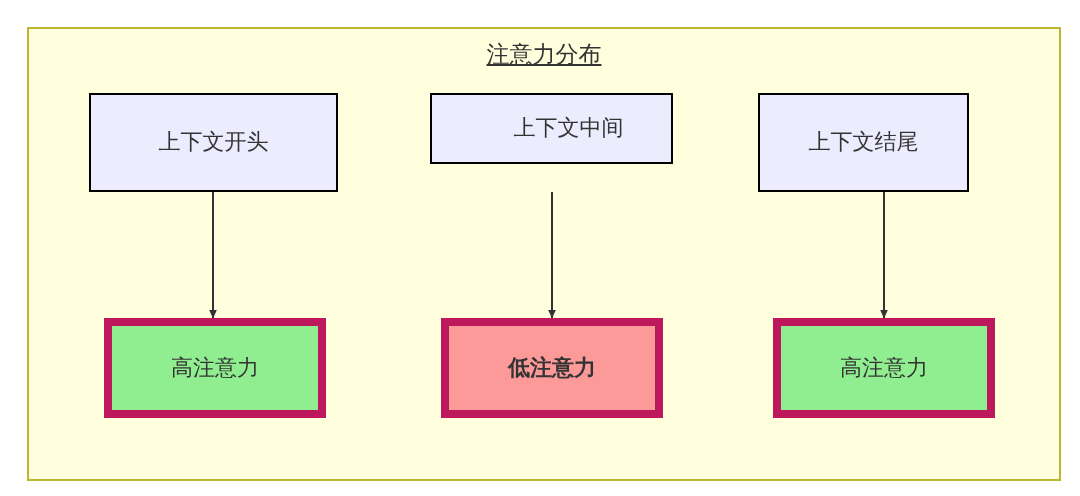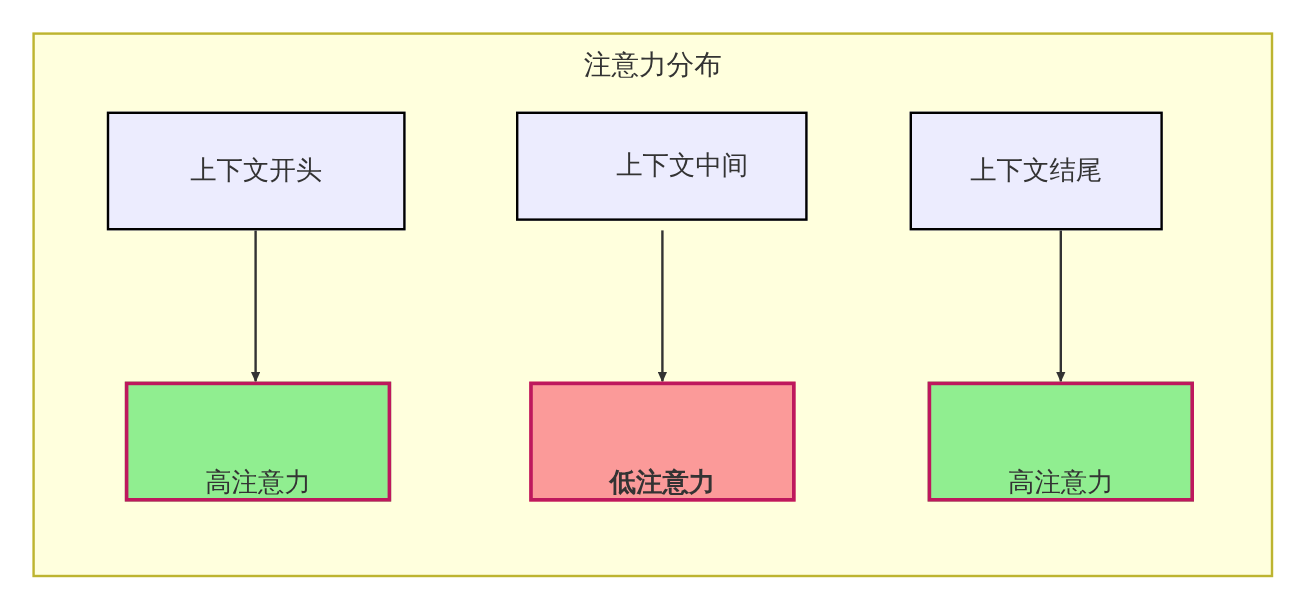--- a/index.html
+++ b/index.html
@@ -33,52 +33,52 @@
   .subgraph-title {
     position: absolute;
     left: 0;
     right: 0;
     top: 12px;
     text-align: center;
     font-size: 23px;
     color: #333333;
     line-height: 1.2;
     white-space: nowrap;
+    text-decoration: underline;
   }
   
   .node {
     position: absolute;
     box-sizing: border-box;
     display: flex;
     align-items: center;
     justify-content: center;
     font-size: 22px;
     line-height: 1.2;
     color: #333333;
     white-space: nowrap;
     text-align: center;
   }
   .node.context {
     background: #ececfe;
     border: 2px solid #000000;
   }
   .node.attention {
-    border: 3px solid #be185d;
-    align-items: flex-end;
+    border: 8px solid #be185d;
   }
   .node.attention.high {
     background: #90ee90;
   }
   .node.attention.low {
     background: #fb9a99;
     font-weight: bold;
   }
   
   .ctx-start  { left: 89px;  top: 93px;  width: 249px; height: 99px; }
-  .ctx-middle { left: 430px; top: 93px;  width: 243px; height: 91px; padding-left: 34px; }
+  .ctx-middle { left: 430px; top: 93px;  width: 243px; height: 71px; padding-left: 34px; }
   .ctx-end    { left: 758px; top: 93px;  width: 211px; height: 99px; }
   
   .att-start  { left: 104px; top: 318px; width: 222px; height: 100px; }
   .att-middle { left: 441px; top: 318px; width: 222px; height: 100px; }
   .att-end    { left: 773px; top: 318px; width: 222px; height: 100px; }
   
   .edges {
     position: absolute;
     left: 0;
     top: 0;

